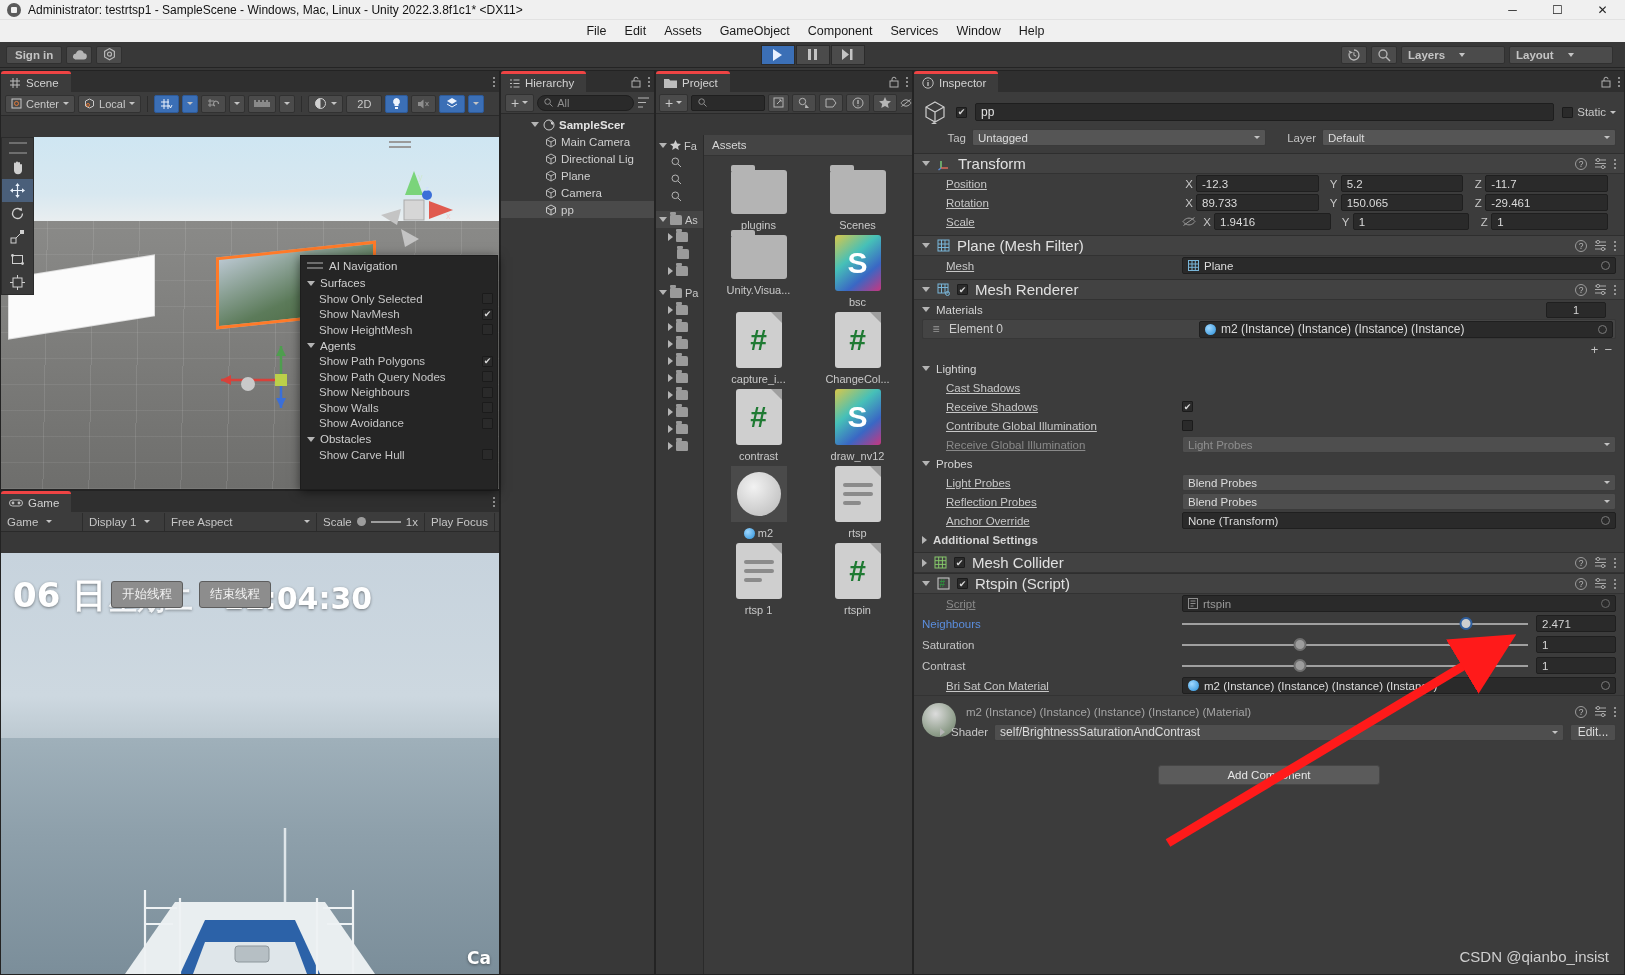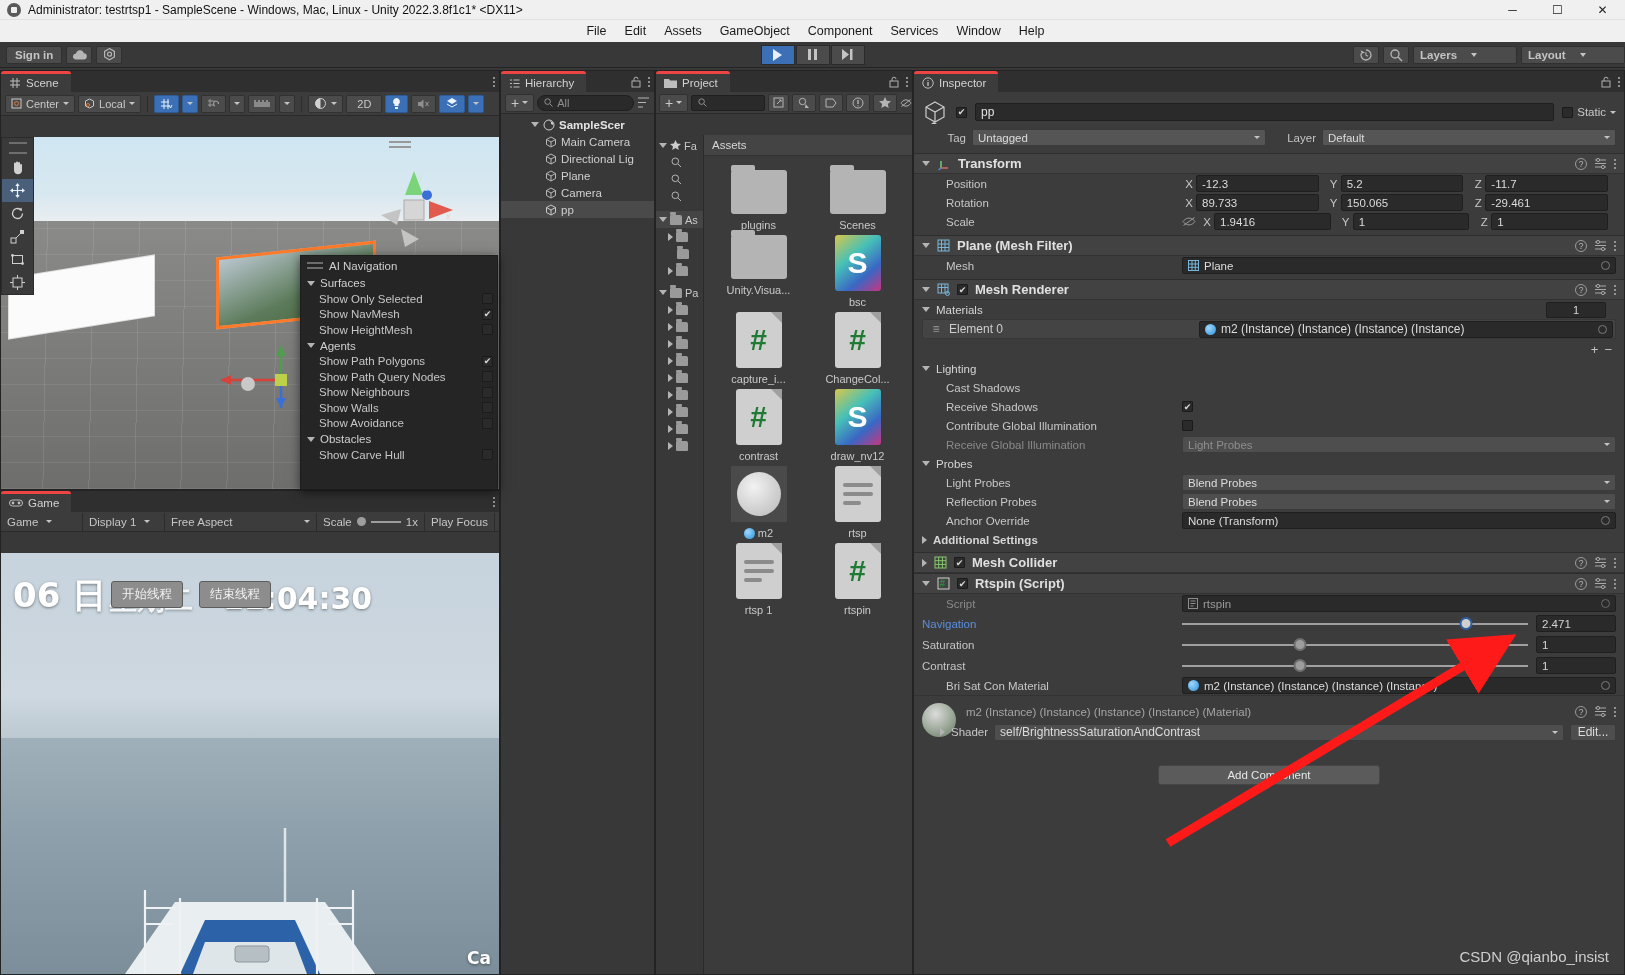--- a/index.html
+++ b/index.html
@@ -53,21 +53,21 @@
   .play-group{
     position:absolute; left:50%; transform:translateX(-50%);
     display:flex; gap:1px;
   }
   .play-group .pb{
     width:34px;height:20px;background:#4b4b4b;display:flex;align-items:center;justify-content:center;
     border:1px solid #2b2b2b;
   }
   .play-group .pb.active{ background:#3b6fb6; }
   .play-group .pb.active svg path{ fill:#e8f0ff; }
-  .right-tools{ position:absolute; right:0; display:flex; align-items:center; gap:4px; }
+  .right-tools{ position:absolute; right:12px; display:flex; align-items:center; gap:4px; }
   .dropbtn{
     height:18px; background:#4b4b4b; border:1px solid #303030; border-radius:2px;
     display:flex; align-items:center; padding:0 6px; font-size:11.5px; gap:14px;
   }
   .caret{ width:0;height:0;border-left:3.5px solid transparent;border-right:3.5px solid transparent;
     border-top:4px solid #c4c4c4; display:inline-block; }
   .caret.sm{ border-left-width:3px;border-right-width:3px;border-top-width:3.5px; }
 
   
   .panel{ position:absolute; background:#383838; border:1px solid #232323; }
@@ -220,26 +220,26 @@
   .cube-ic{ width:26px;height:26px;flex:0 0 auto; }
   .namefield{ flex:1 1 auto;height:18px;background:#2a2a2a;border:1px solid #1e1e1e;border-radius:2px;
      display:flex;align-items:center;padding:0 5px;font-size:12px;color:#e2e2e2; }
   .static-wrap{ display:flex;align-items:center;gap:4px;font-size:11.5px;color:#c8c8c8; }
   .tag-row{ display:flex;align-items:center;gap:6px;padding:2px 8px 7px 8px;font-size:11.5px; }
   .tag-row .lab{ color:#c4c4c4; }
   .dropfield{ height:17px;background:#555;border:1px solid #3a3a3a;border-radius:2px;
      display:flex;align-items:center;justify-content:space-between;padding:0 5px;font-size:11.5px;color:#dcdcdc; }
   .comp-head{ display:flex;align-items:center;gap:7px;height:21px;padding:0 8px;
      background:#424242; border-top:1px solid #2e2e2e; border-bottom:1px solid #323232; }
-  .comp-head .title{ font-weight:bold; font-size:13px; color:#e0e0e0; }
+  .comp-head .title{ font-weight:normal; font-size:15px; color:#e0e0e0; }
   .comp-icons{ margin-left:auto; display:flex; align-items:center; gap:7px; color:#a8a8a8; }
   .icn-circle{ width:12px;height:12px;border:1px solid #9a9a9a;border-radius:50%;
      display:flex;align-items:center;justify-content:center;font-size:8.5px;color:#b9b9b9; }
   .row{ display:flex;align-items:center;height:19px;padding:0 8px;font-size:11.5px; }
-  .row .lab{ width:260px; color:#c7c7c7; flex:0 0 auto; }
+  .row .lab{ width:260px; color:#c7c7c7; flex:0 0 auto;text-decoration:underline; }
   .row .lab.ind{ padding-left:24px; }
   .row .lab.dim{ color:#8a8a8a; }
   .vec3{ display:flex;flex:1 1 auto;gap:0;align-items:center; }
   .vec3 .ax{ width:14px;text-align:center;color:#c7c7c7; }
   .vec3 .fld{ flex:1 1 0; height:17px;background:#2a2a2a;border:1px solid #1f1f1f;border-radius:2px;
      display:flex;align-items:center;padding:0 5px;color:#dcdcdc;margin-right:8px; }
   .fullfield{ flex:1 1 auto;height:17px;background:#2a2a2a;border:1px solid #1f1f1f;border-radius:2px;
      display:flex;align-items:center;gap:5px;padding:0 5px;color:#dcdcdc; }
   .greyfield{ flex:1 1 auto;height:17px;background:#4e4e4e;border:1px solid #3b3b3b;border-radius:2px;
      display:flex;align-items:center;justify-content:space-between;padding:0 5px;color:#dcdcdc; }
@@ -1249,21 +1249,21 @@
           <svg width="10" height="11" viewBox="0 0 10 11">
               <rect x="0.5" y="0.5" width="9" height="10" fill="none" stroke="#8d8d8d"></rect>
               <path stroke="#8d8d8d" d="M2.5 3h5M2.5 5.5h5M2.5 8h3"></path>
             </svg>
           <span>rtspin</span>
           <span style="margin-left:auto;width:9px;height:9px;border:1px solid #6a6a6a;border-radius:50%"></span>
         </span>
       </div>
 
       <div class="sliderrow">
-        <span class="lab ind" style="color:#5b8ede">Navigation</span>
+        <span class="lab ind" style="color:#5b8ede">Neighbours</span>
         <span class="sldtrack">
           <span class="sldknob" style="left:82%"></span>
         </span>
         <span class="numfield">2.471</span>
       </div>
       <div class="sliderrow">
         <span class="lab ind">Saturation</span>
         <span class="sldtrack">
           <span class="sldknob grey" style="left:34%"></span>
         </span>

